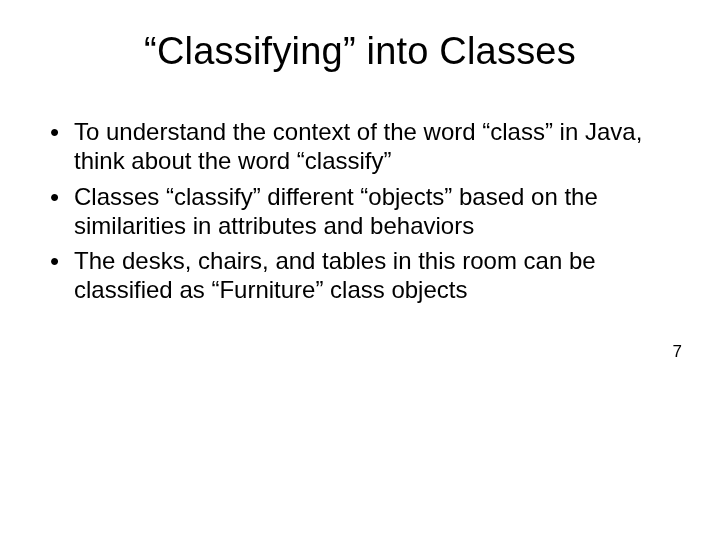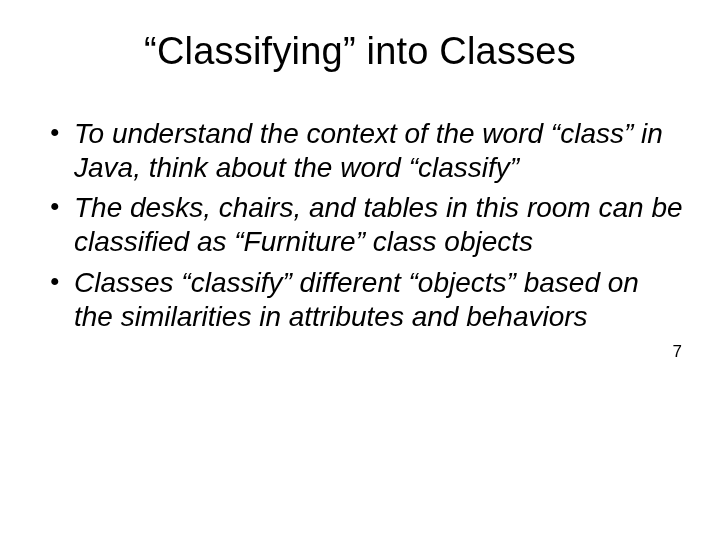--- a/index.html
+++ b/index.html
@@ -25,26 +25,25 @@
     margin: 0 0 44px 0;
     font-weight: normal;
     letter-spacing: 0.2px;
   }
   ul.bullets {
     list-style: none;
     margin: 0;
     padding: 0 6px 0 20px;
   }
   ul.bullets li {
-    font-size: 28px;
+    font-size: 24px;
     line-height: 1.22;
     margin: 0 0 6px 0;
     padding-left: 24px;
     position: relative;
-    font-style: italic;
   }
   ul.bullets li::before {
     content: "•";
     position: absolute;
     left: 0;
     top: 0;
     font-size: 26px;
   }
   .pagenum {
     position: absolute;
@@ -53,17 +52,17 @@
     font-size: 17px;
   }
 </style>
 </head>
 <body>
 
 <div class="slide">
   <h1 class="title">“Classifying” into Classes</h1>
   <ul class="bullets">
     <li>To understand the context of the word “class” in Java, think about the word “classify”</li>
+    <li>Classes “classify” different “objects” based on the similarities in attributes and behaviors</li>
     <li>The desks, chairs, and tables in this room can be classified as “Furniture” class objects</li>
-    <li>Classes “classify” different “objects” based on the similarities in attributes and behaviors</li>
   </ul>
   <div class="pagenum">7</div>
 </div>
 
 </body></html>

